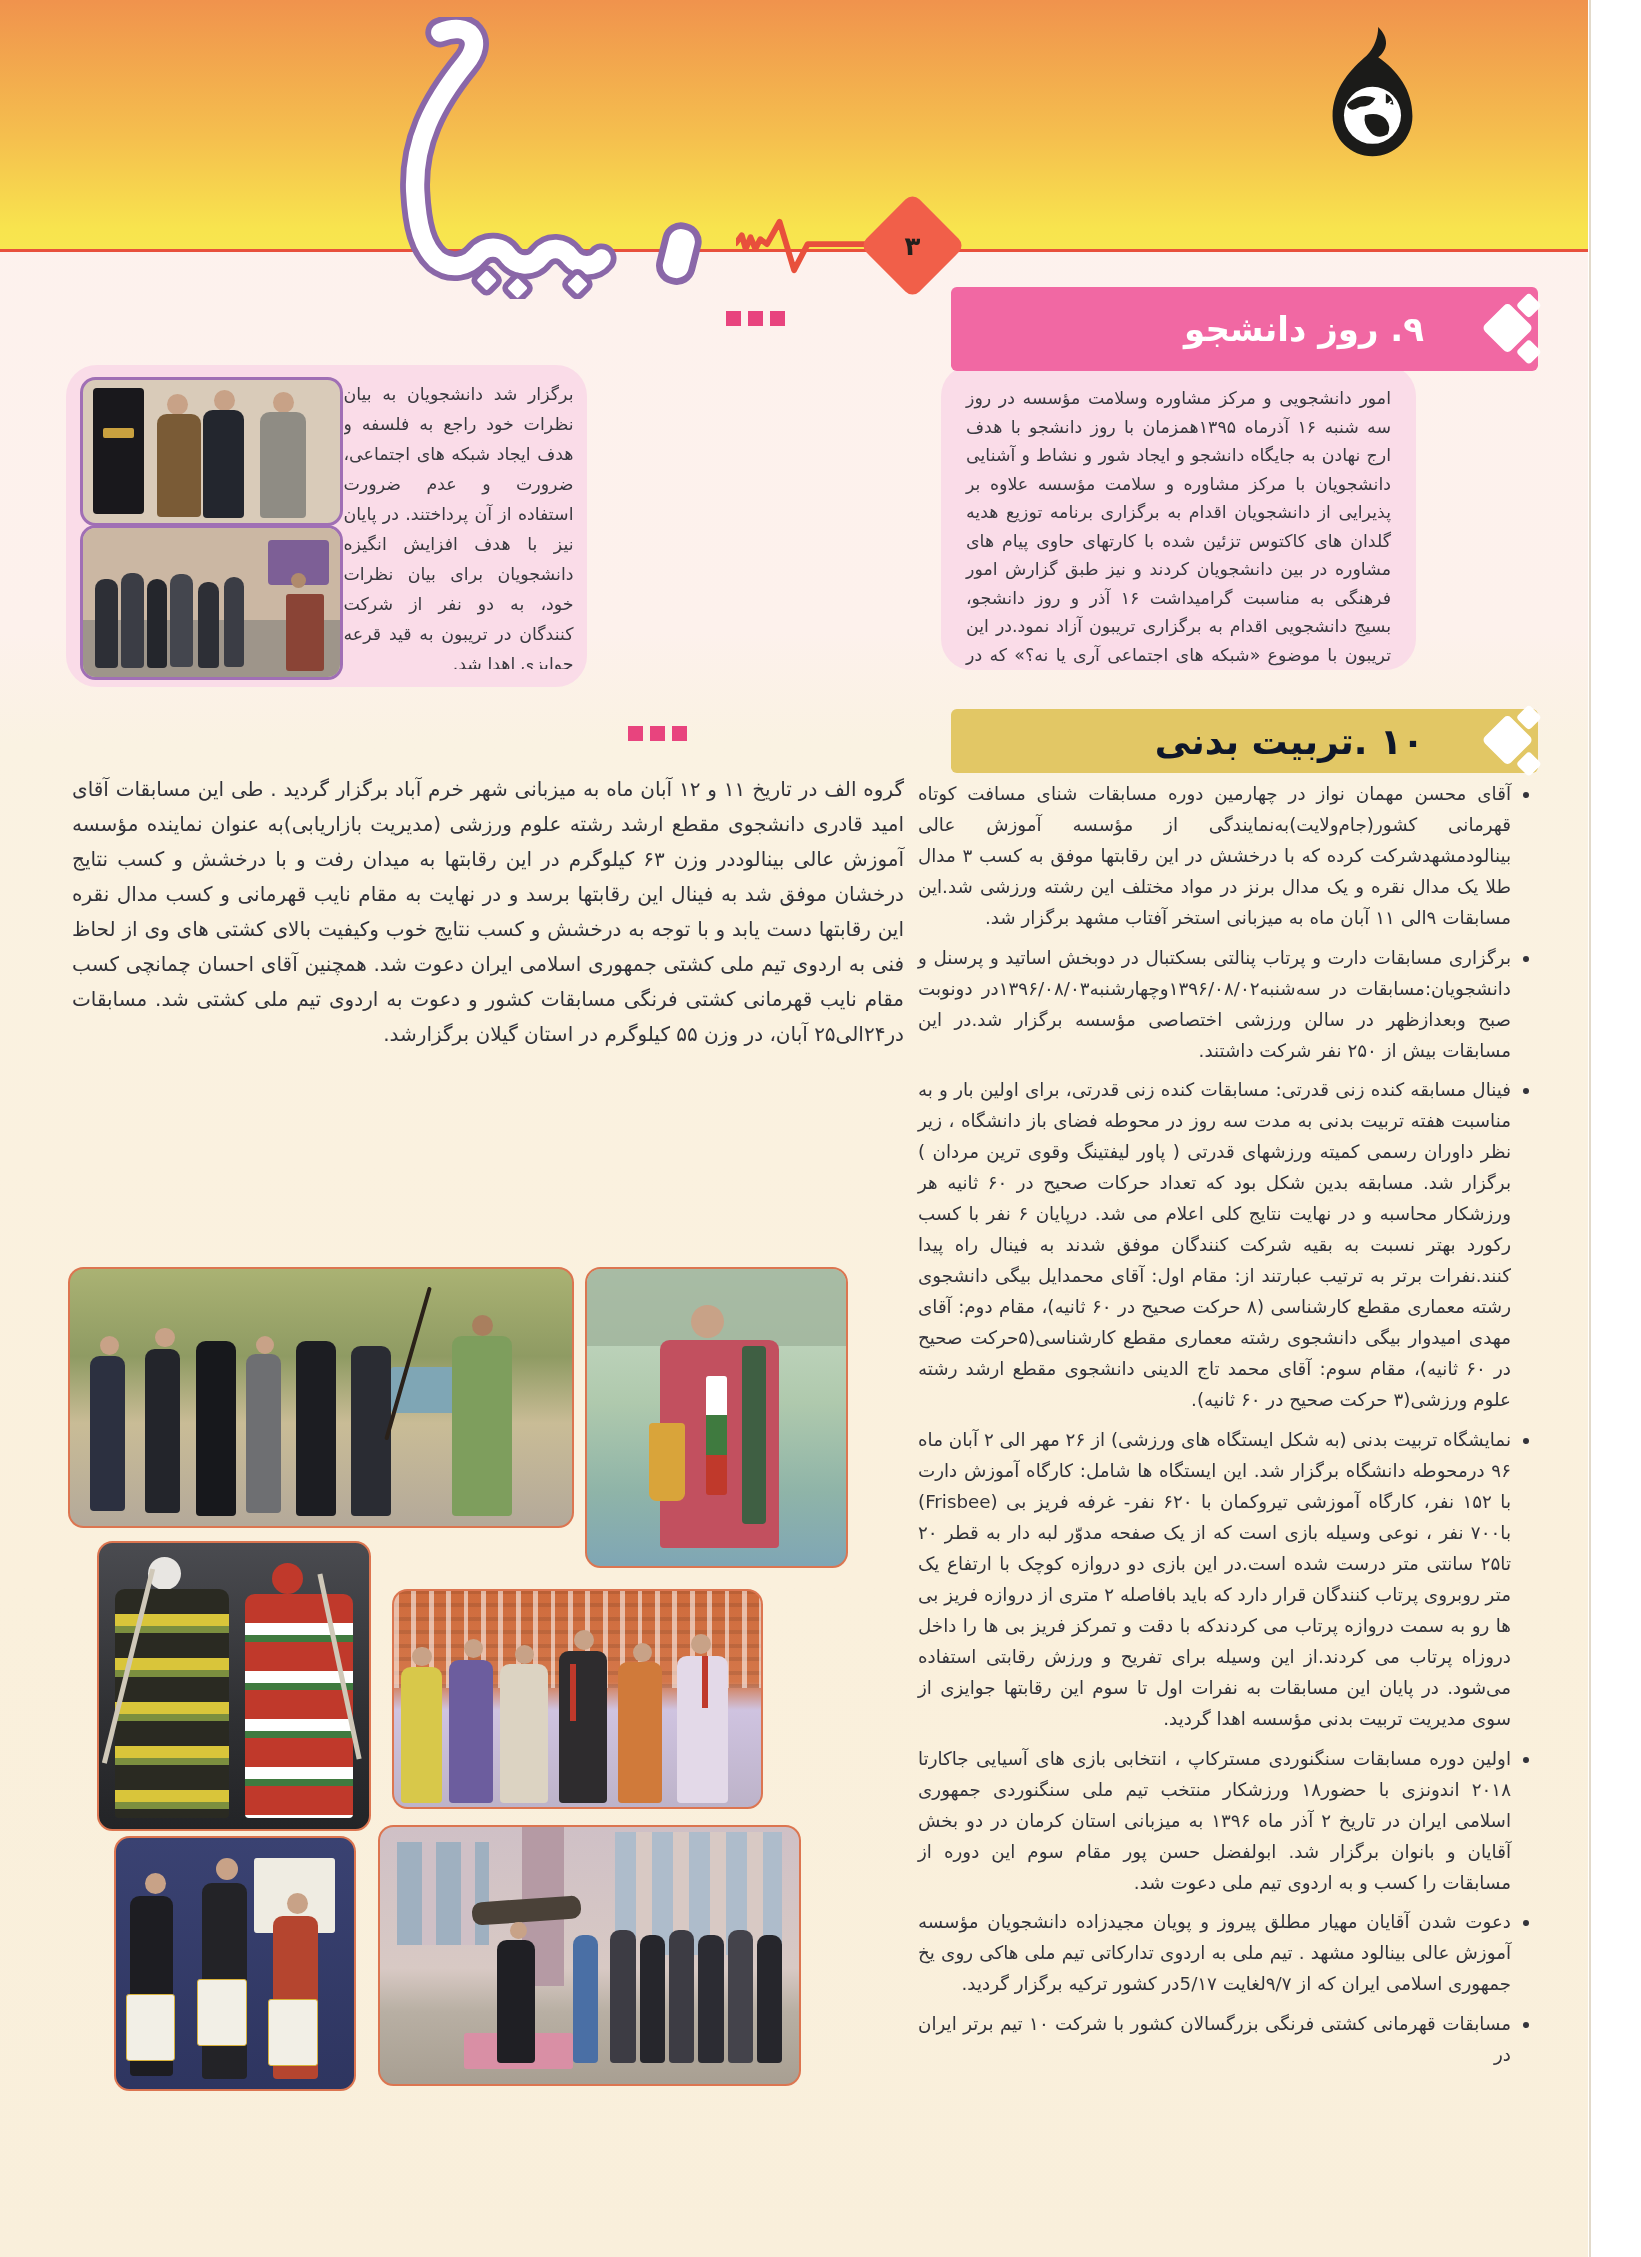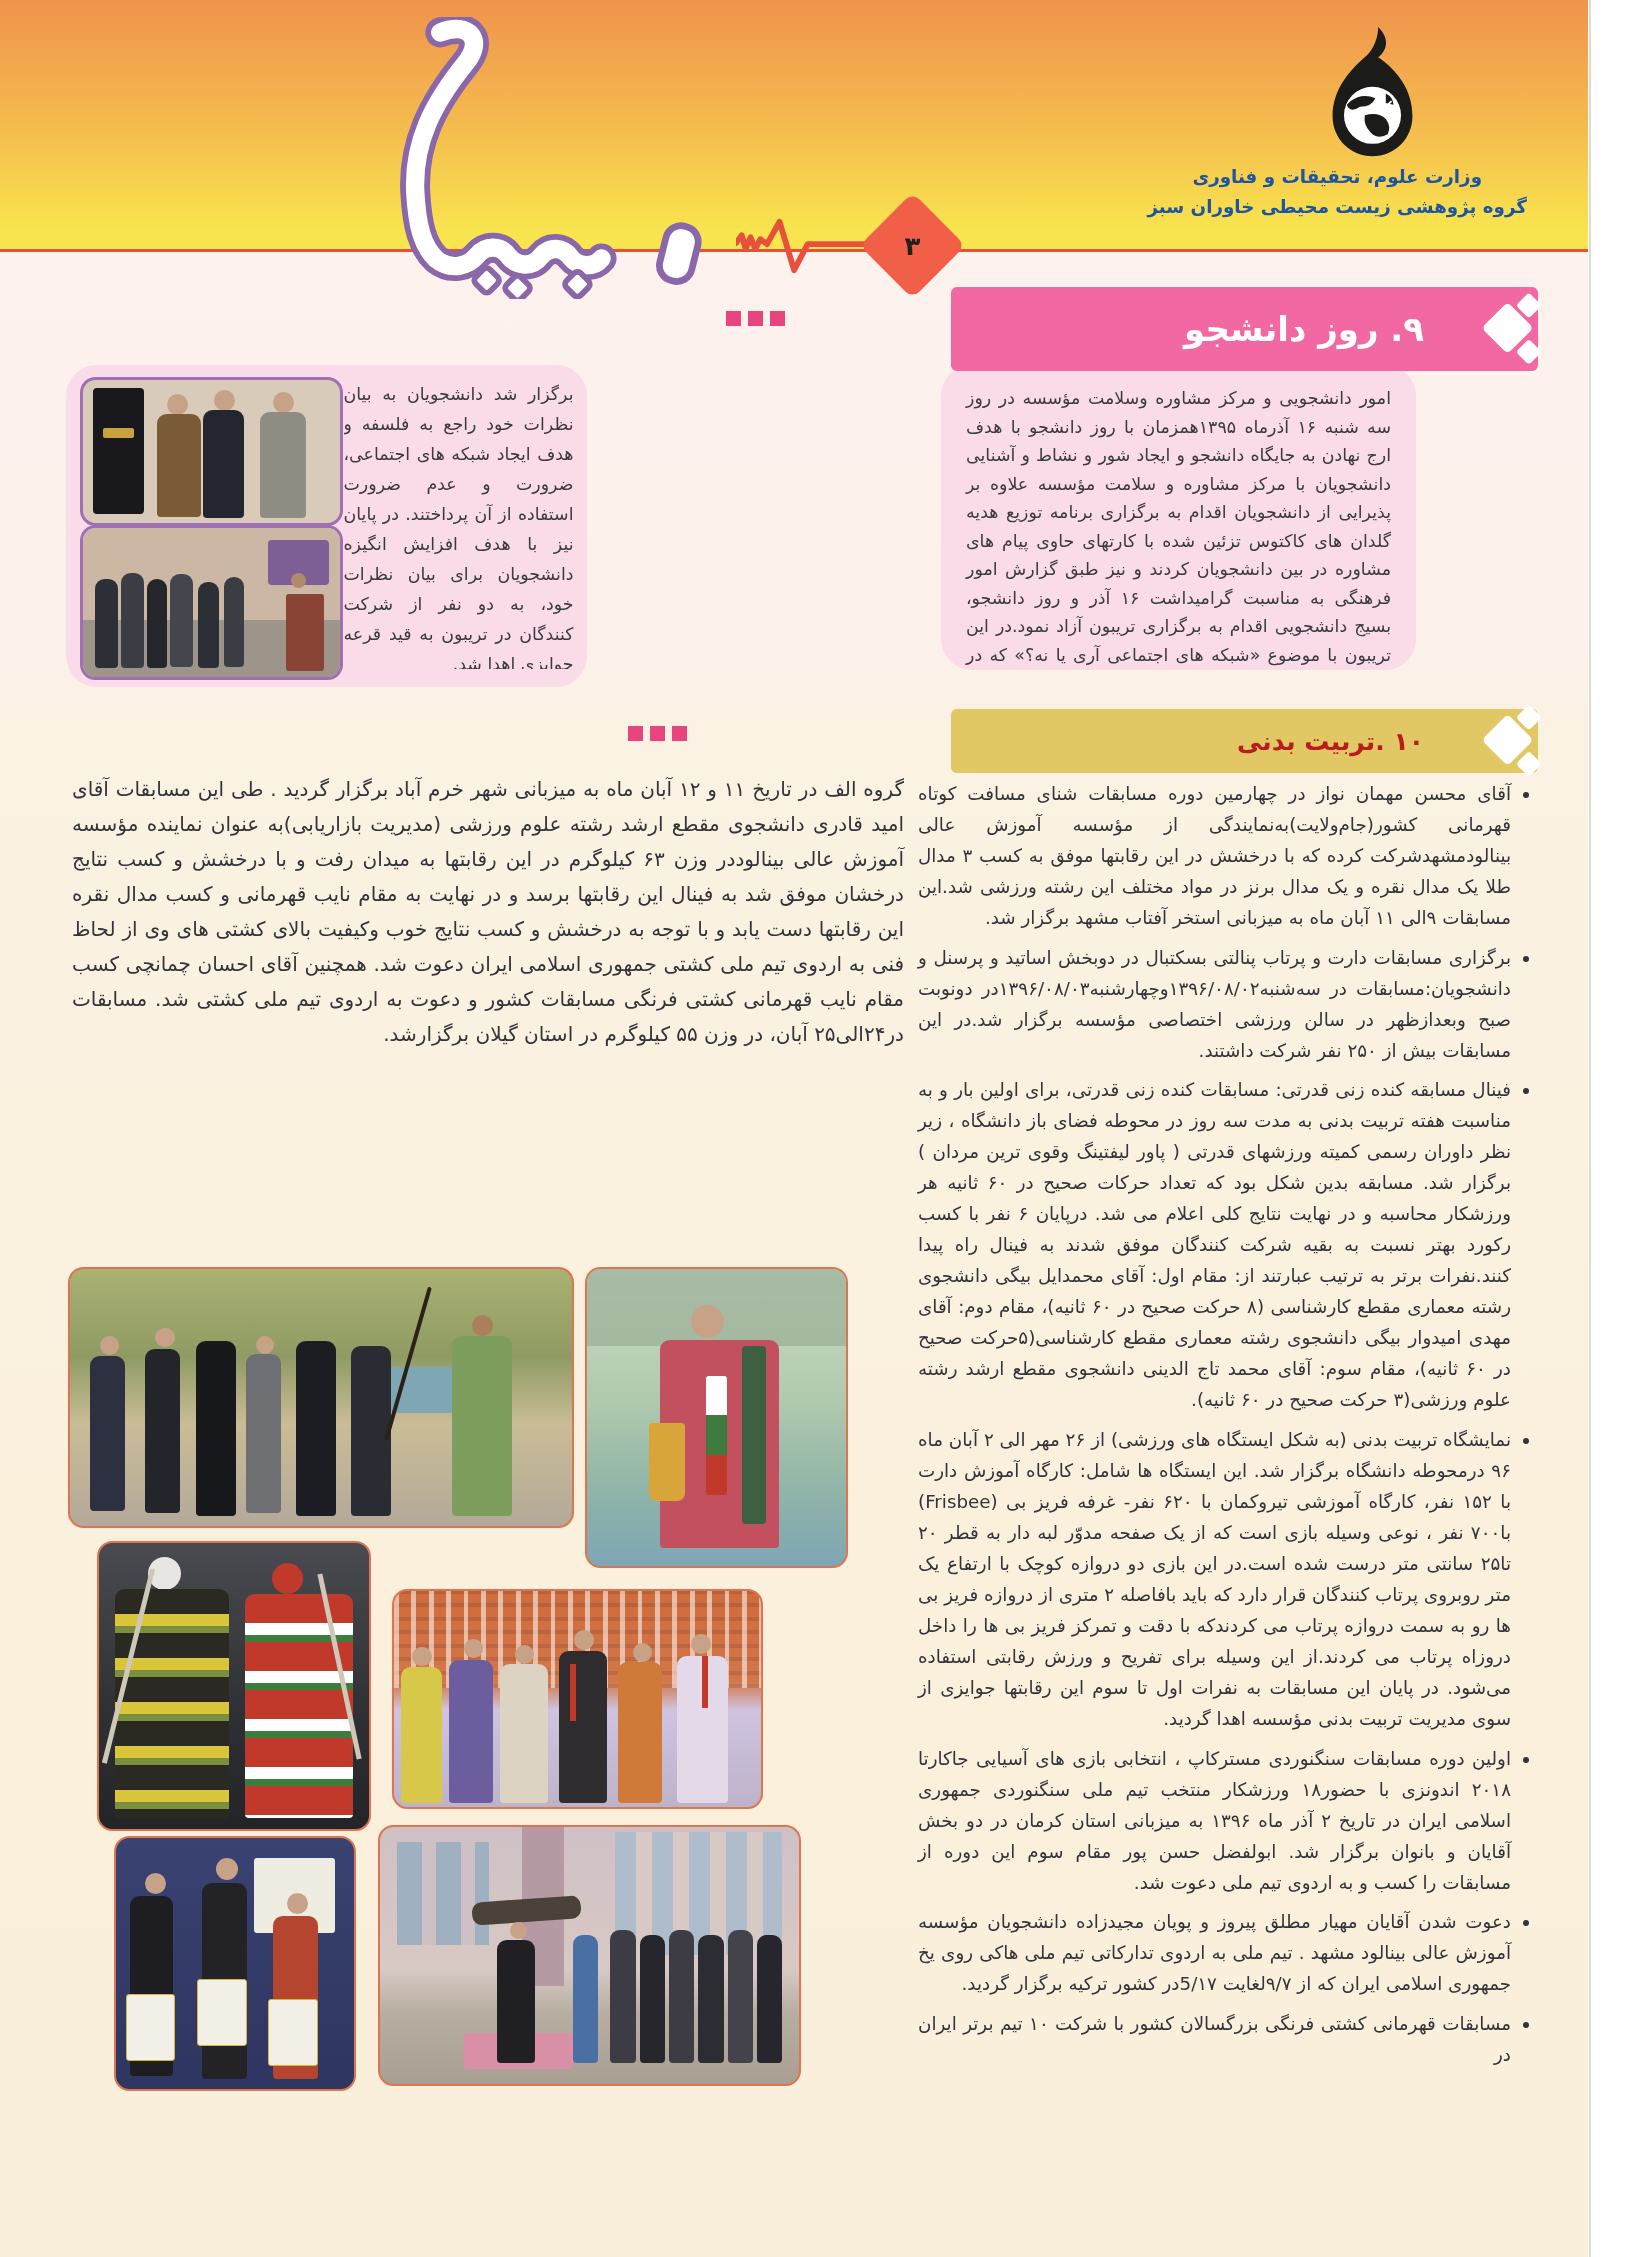--- a/index.html
+++ b/index.html
@@ -42,21 +42,21 @@
   .dots-10{left:628px;top:726px;}
 
   .secbar{position:absolute;width:587px;height:84px;border-radius:5.8px;direction:rtl;z-index:2;}
   .secbar .label{position:absolute;right:114px;top:50%;transform:translateY(-50%);
     font-weight:bold;white-space:nowrap;}
   .secbar .diamond-icon{position:absolute;left:auto;right:-15.4px;top:50%;transform:translateY(-50%);
     width:89px;height:89px;}
   .bar-9{left:951px;top:287px;background:#f168a3;}
   .bar-9 .label{color:#ffffff;font-size:34px;}
   .bar-10{left:951px;top:709px;background:#e2c765;height:64px;}
-  .bar-10 .label{color:#b91c1c;font-size:25px;}
+  .bar-10 .label{color:#0f172a;font-size:36px;}
 
   
   .pinkbox{background:#fadce8;border-radius:31px;position:absolute;direction:rtl;}
   .s9-body{left:941px;top:365px;width:475px;height:305px;padding:19.3px 25px;box-sizing:border-box;
     font-size:17.4px;line-height:28.5px;color:#3a3a40;text-align:justify;overflow:hidden;}
   .s9-side{left:66px;top:365px;width:521px;height:322px;box-sizing:border-box;padding:11.6px;}
   .s9-side .sidetext{position:absolute;right:13.5px;top:13.5px;width:230px;height:290px;
     font-size:17.4px;line-height:30px;color:#3a3a40;text-align:justify;overflow:hidden;}
   .pbphoto{position:absolute;border:3.9px solid #a06fb5;border-radius:15.4px;overflow:hidden;background:#d9cbb9;}
   .pb-a{left:13.5px;top:11.6px;width:257px;height:143px;}
@@ -114,24 +114,20 @@
 
     <div class="ministry">
       <svg class="ministry-logo" viewBox="0 0 96 142">
         <path d="M54,2 C66,14 64,26 54,34 C74,48 90,68 90,96 C90,120 71,138 48,138 C25,138 6,120 6,96 C6,66 26,46 42,32 C50,24 54,12 54,2 Z" fill="#1b1b19"></path>
         <circle cx="48" cy="95" r="30" fill="#ffffff"></circle>
         <path d="M25,80 q12,-9 26,-3 q-4,9 -16,9 q-11,7 -14,-2 z" fill="#1b1b19"></path>
         <path d="M40,95 q14,-4 22,4 q6,8 2,16 q-10,6 -18,-2 q-8,-8 -6,-18 z" fill="#1b1b19"></path>
         <path d="M62,72 q8,4 8,12 l-8,-2 z" fill="#1b1b19"></path>
         <path d="M60,88 l8,-8 M58,84 l12,2" stroke="#ffffff" stroke-width="2"></path>
       </svg>
-      <div class="ministry-text">
-        <div>وزارت علوم، تحقیقات و فناوری</div>
-        <div>گروه پژوهشی زیست محیطی خاوران سبز</div>
-      </div>
     </div>
 
     <svg class="ecg" viewBox="0 0 158 66">
       <polyline points="0,30 6,22 10,36 15,24 20,36 25,26 32,31 45,8 60,58 74,31 158,31" fill="none" stroke="#e8503c" stroke-width="6" stroke-linejoin="round" stroke-linecap="round"></polyline>
     </svg>
   </header>
 
   <div class="page-number-diamond">
     <span>۳</span>
   </div>

